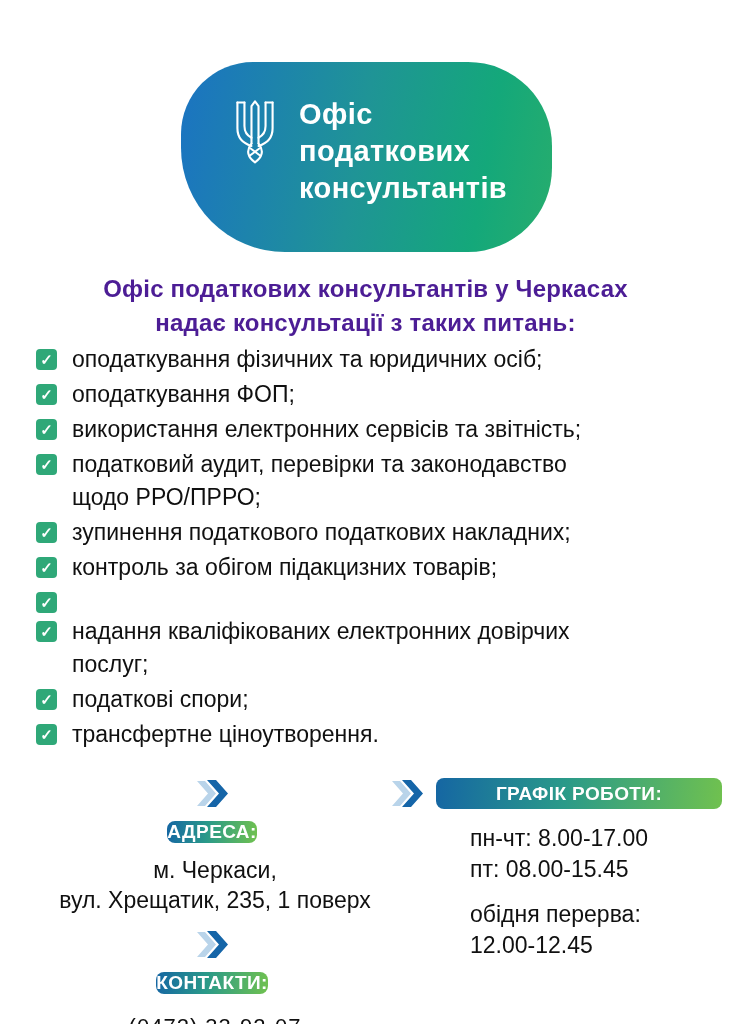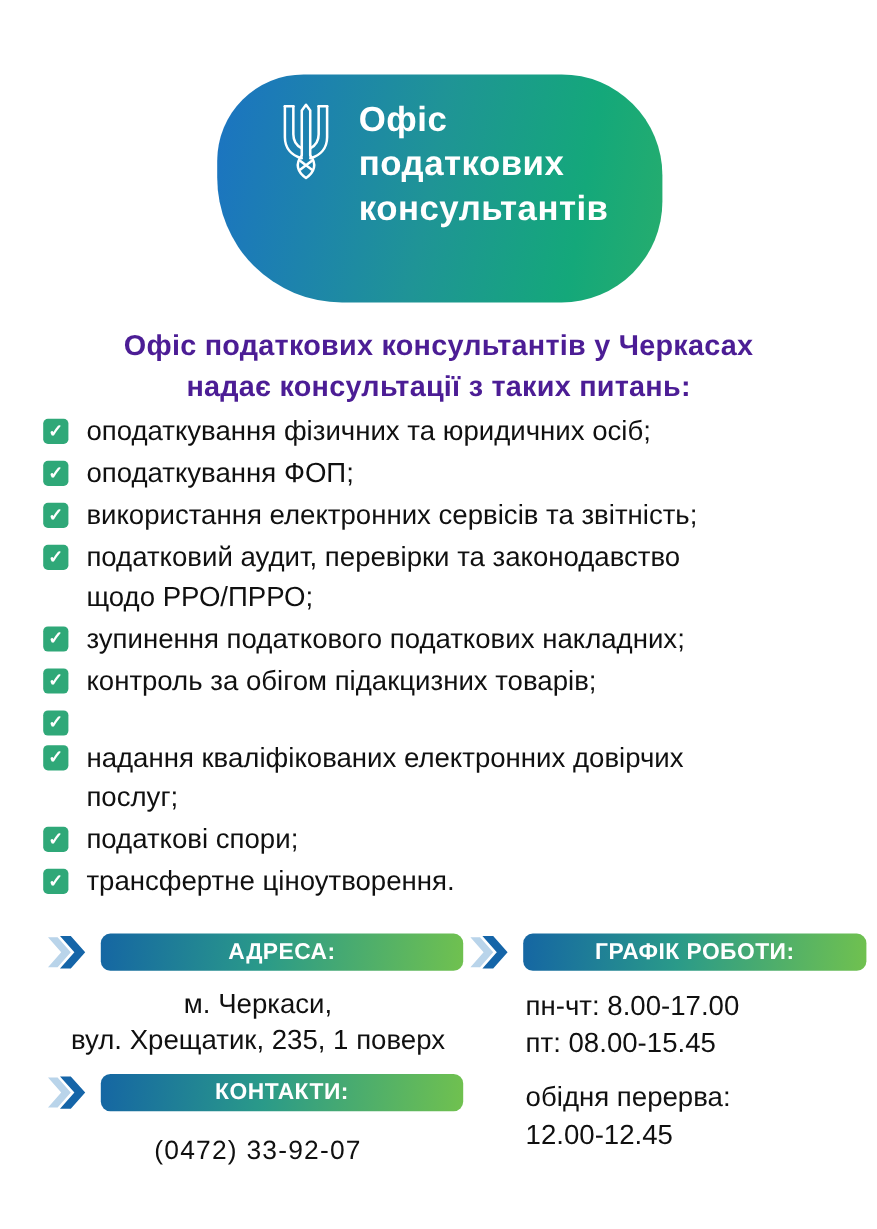--- a/index.html
+++ b/index.html
@@ -6,21 +6,21 @@
   .page{
     position:relative;width:731px;height:1024px;background:#ffffff;
     font-family:"Liberation Sans", sans-serif;color:#101010;overflow:hidden;
   }
   
   .logo-blob{
     position:absolute;left:181px;top:62px;width:371px;height:190px;
     border-radius:72px 84px 84px 104px;
     background:linear-gradient(100deg,#1b73c2 0%,#1f9496 48%,#14a87a 80%,#27ad6d 100%);
     display:flex;align-items:flex-start;box-sizing:border-box;
-    padding:20px 0 0 48px;
+    padding:34px 0 0 48px;
   }
   .trident{width:52px;height:68px;flex:0 0 auto;margin-top:3px;}
   .logo-title{
     margin-left:18px;color:#ffffff;font-size:29px;line-height:37px;
     font-weight:600;letter-spacing:.4px;white-space:pre-line;
   }
   
   .heading{
     position:absolute;top:272px;left:0;width:100%;text-align:center;
     font-size:24px;line-height:34px;font-weight:bold;color:#4c1d95;
@@ -35,33 +35,33 @@
   .check{
     flex:0 0 auto;width:21px;height:21px;margin-top:6px;border-radius:4px;
     background:#2fa878;color:#ffffff;display:flex;align-items:center;justify-content:center;
     font-size:15px;font-weight:bold;
   }
   .svc-text{white-space:pre-line;}
   
   .col-address{position:absolute;left:16px;top:778px;width:398px;}
   .col-schedule{position:absolute;left:390px;top:778px;width:332px;}
   .badge-row{display:flex;align-items:center;gap:12px;}
-  .col-address .badge-row{margin-left:22px;width:348px;}
+  .col-address .badge-row{margin-left:22px;width:348px;flex-direction:column;}
   .chevron{width:34px;height:31px;flex:0 0 auto;}
   .badge{
     height:31px;border-radius:8px;flex:1;
     background:linear-gradient(95deg,#1566a3 0%,#2a9a89 45%,#70c14f 100%);
     color:#ffffff;font-weight:bold;font-size:19px;letter-spacing:.4px;
     display:flex;align-items:center;justify-content:center;
   }
   .address{margin-top:12px;text-align:center;font-size:23px;line-height:30px;white-space:pre-line;}
   .badge-row.contacts{margin-top:14px;}
   .phone{margin-top:20px;text-align:center;font-size:22px;letter-spacing:1px;}
   .sched{margin-left:48px;margin-top:14px;font-size:23px;line-height:31px;}
-  .sched-weekdays,.sched-lunch{white-space:pre-line;}
+  .sched-weekdays,.sched-lunch{white-space:pre-line;margin-left:32px;}
   .sched-lunch{margin-top:14px;}
   .sched-weekend{margin-top:14px;font-weight:bold;font-size:24px;}
 </style>
 </head>
 <body>
 
 <div class="page">
 
   <div class="logo-blob">
     <svg class="trident" viewBox="0 0 44 58" fill="none" stroke="#ffffff" stroke-width="1.8" stroke-linecap="round" stroke-linejoin="round">

